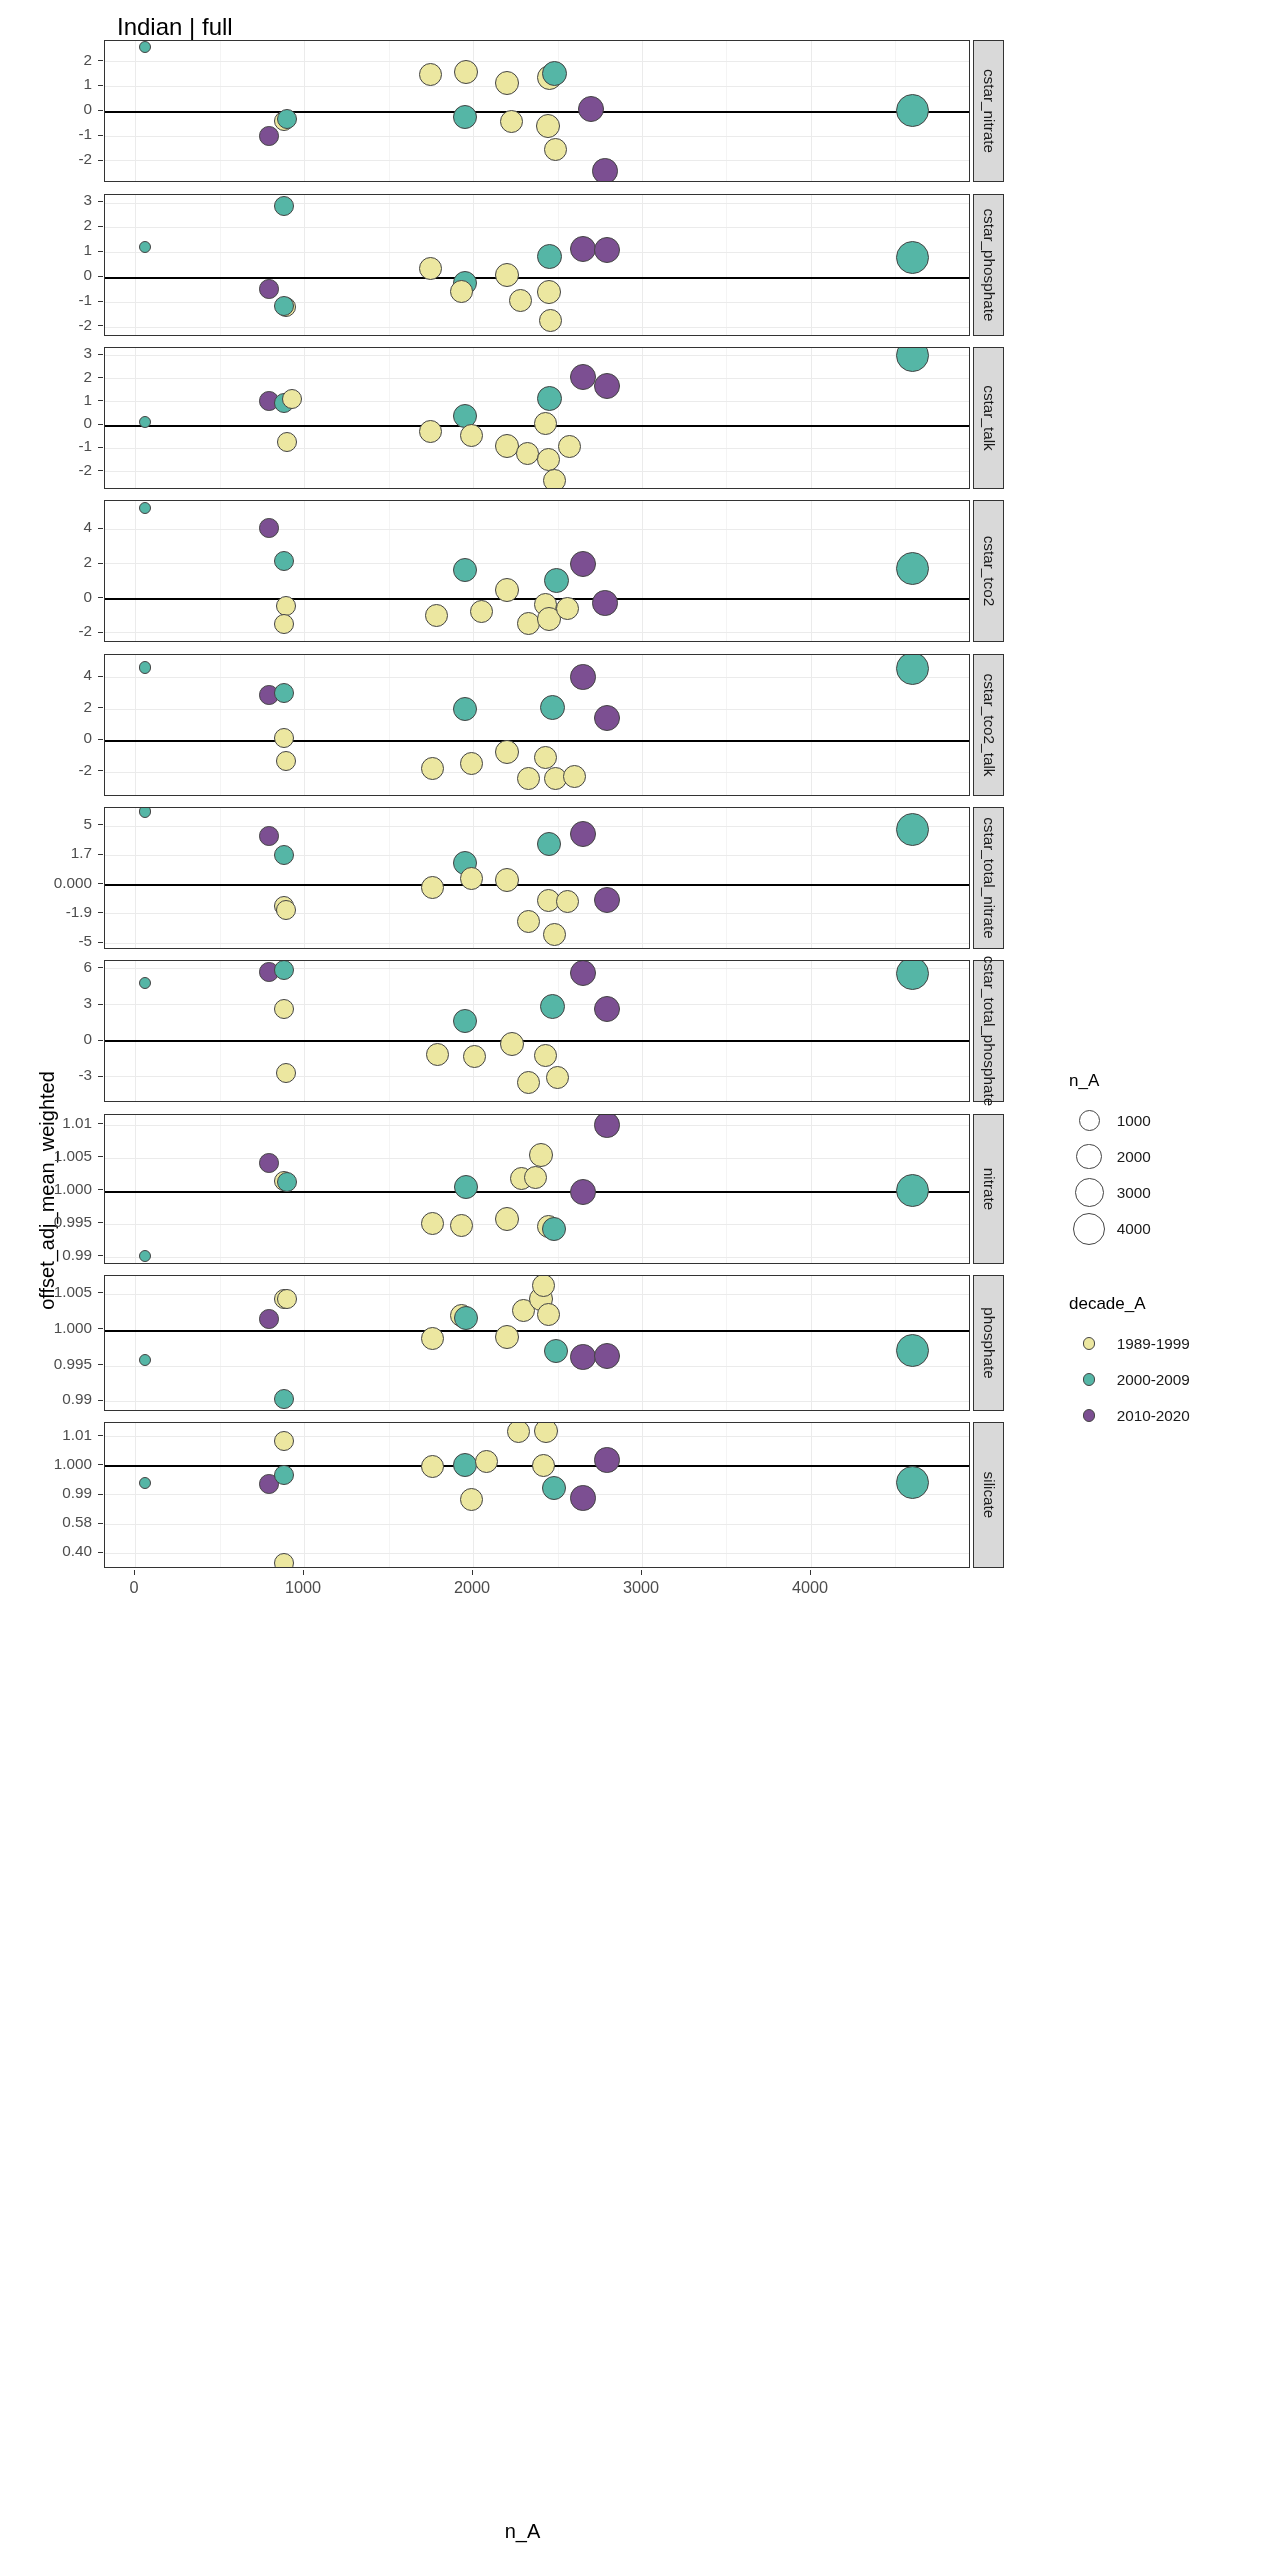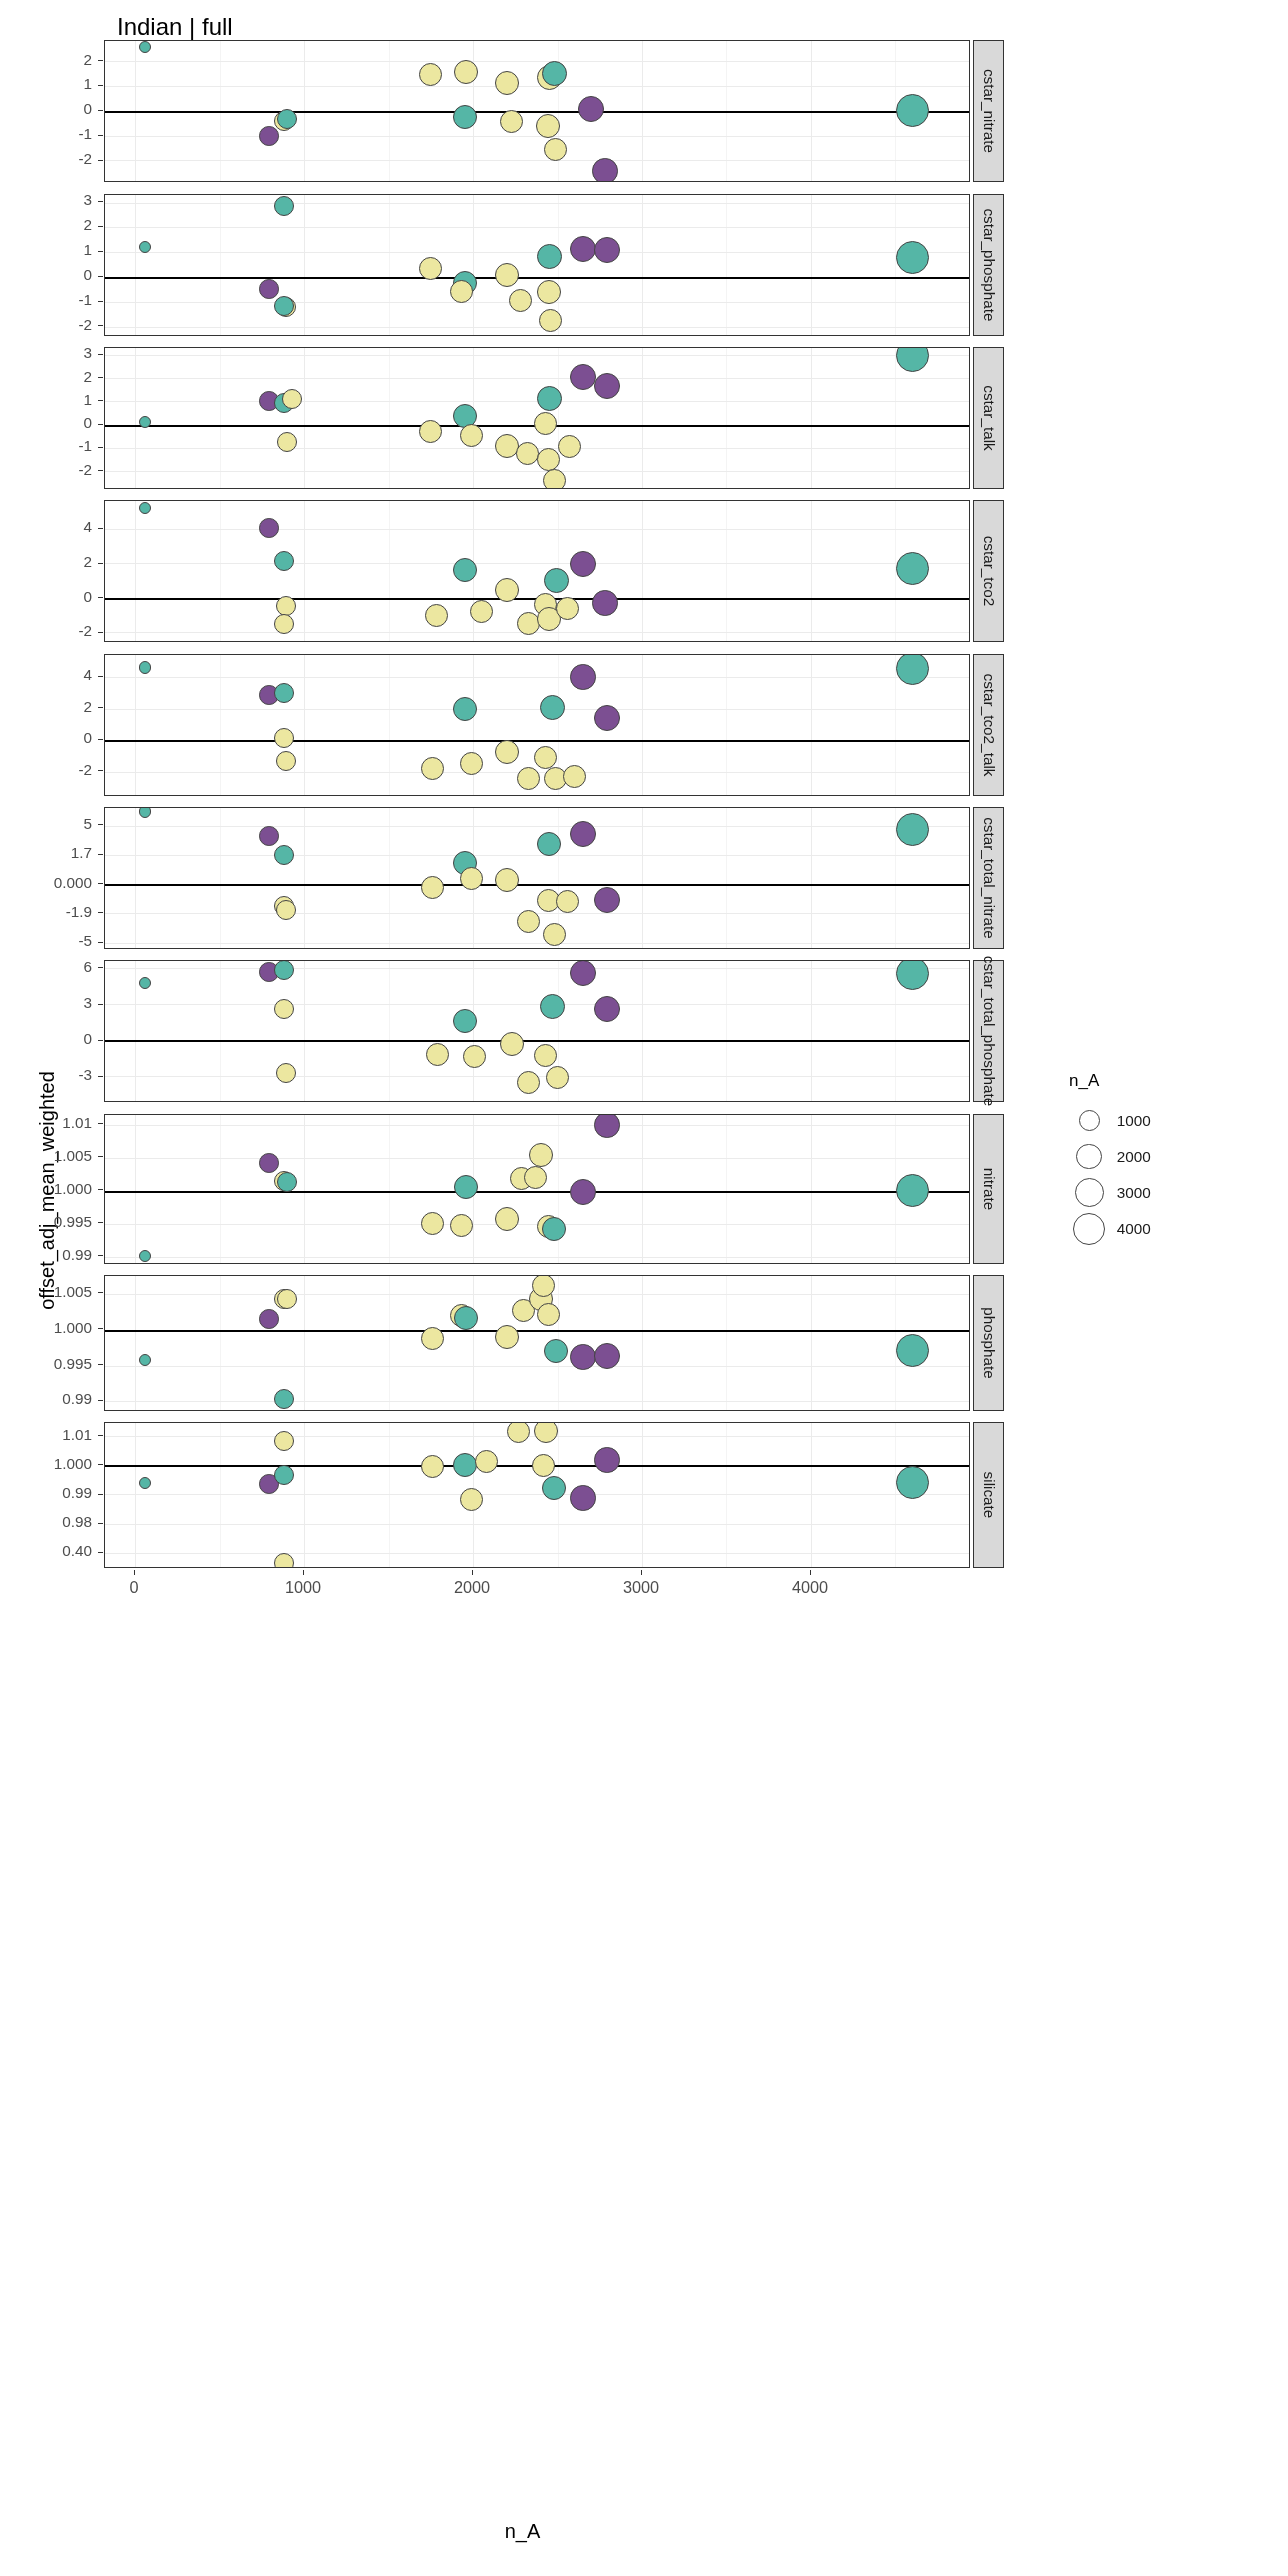--- a/index.html
+++ b/index.html
@@ -468,20 +468,41 @@
         <div class="legend-key">
           <div class="lcirc" style="width:29px;height:29px;background:#ffffff;"></div>
         </div>
         <div class="legend-label">3000</div>
       </div>
       <div class="legend-row">
         <div class="legend-key">
           <div class="lcirc" style="width:32px;height:32px;background:#ffffff;"></div>
         </div>
         <div class="legend-label">4000</div>
+      </div>
+    </div>
+  <div id="legend-color" class="legend" style="left: 1069px; top: 1294px;">
+      <div class="legend-title">decade_A</div>
+      <div class="legend-row">
+        <div class="legend-key">
+          <div class="lcirc" style="width:12.5px;height:12.5px;background:#ece7a0;"></div>
+        </div>
+        <div class="legend-label">1989-1999</div>
+      </div>
+      <div class="legend-row">
+        <div class="legend-key">
+          <div class="lcirc" style="width:12.5px;height:12.5px;background:#55b6a6;"></div>
+        </div>
+        <div class="legend-label">2000-2009</div>
+      </div>
+      <div class="legend-row">
+        <div class="legend-key">
+          <div class="lcirc" style="width:12.5px;height:12.5px;background:#7c4f92;"></div>
+        </div>
+        <div class="legend-label">2010-2020</div>
       </div>
     </div>
 <div class="ytick" style="top: 150px; left: 0px; width: 92px;">-2</div>
     <div class="ytickmark" style="left: 98px; top: 160px;"></div>
     <div class="ytick" style="top: 125px; left: 0px; width: 92px;">-1</div>
     <div class="ytickmark" style="left: 98px; top: 135px;"></div>
     <div class="ytick" style="top: 100px; left: 0px; width: 92px;">0</div>
     <div class="ytickmark" style="left: 98px; top: 110px;"></div>
     <div class="ytick" style="top: 75px; left: 0px; width: 92px;">1</div>
     <div class="ytickmark" style="left: 98px; top: 85px;"></div>
@@ -558,21 +579,21 @@
     <div class="ytick" style="top: 1390px; left: 0px; width: 92px;">0.99</div>
     <div class="ytickmark" style="left: 98px; top: 1400px;"></div>
     <div class="ytick" style="top: 1355px; left: 0px; width: 92px;">0.995</div>
     <div class="ytickmark" style="left: 98px; top: 1364px;"></div>
     <div class="ytick" style="top: 1319px; left: 0px; width: 92px;">1.000</div>
     <div class="ytickmark" style="left: 98px; top: 1328px;"></div>
     <div class="ytick" style="top: 1283px; left: 0px; width: 92px;">1.005</div>
     <div class="ytickmark" style="left: 98px; top: 1292px;"></div>
     <div class="ytick" style="top: 1542px; left: 0px; width: 92px;">0.40</div>
     <div class="ytickmark" style="left: 98px; top: 1552px;"></div>
-    <div class="ytick" style="top: 1513px; left: 0px; width: 92px;">0.98</div>
+    <div class="ytick" style="top: 1513px; left: 0px; width: 92px;">0.58</div>
     <div class="ytickmark" style="left: 98px; top: 1523px;"></div>
     <div class="ytick" style="top: 1484px; left: 0px; width: 92px;">0.99</div>
     <div class="ytickmark" style="left: 98px; top: 1494px;"></div>
     <div class="ytick" style="top: 1455px; left: 0px; width: 92px;">1.000</div>
     <div class="ytickmark" style="left: 98px; top: 1464px;"></div>
     <div class="ytick" style="top: 1426px; left: 0px; width: 92px;">1.01</div>
     <div class="ytickmark" style="left: 98px; top: 1435px;"></div>
   </div>
 
 

